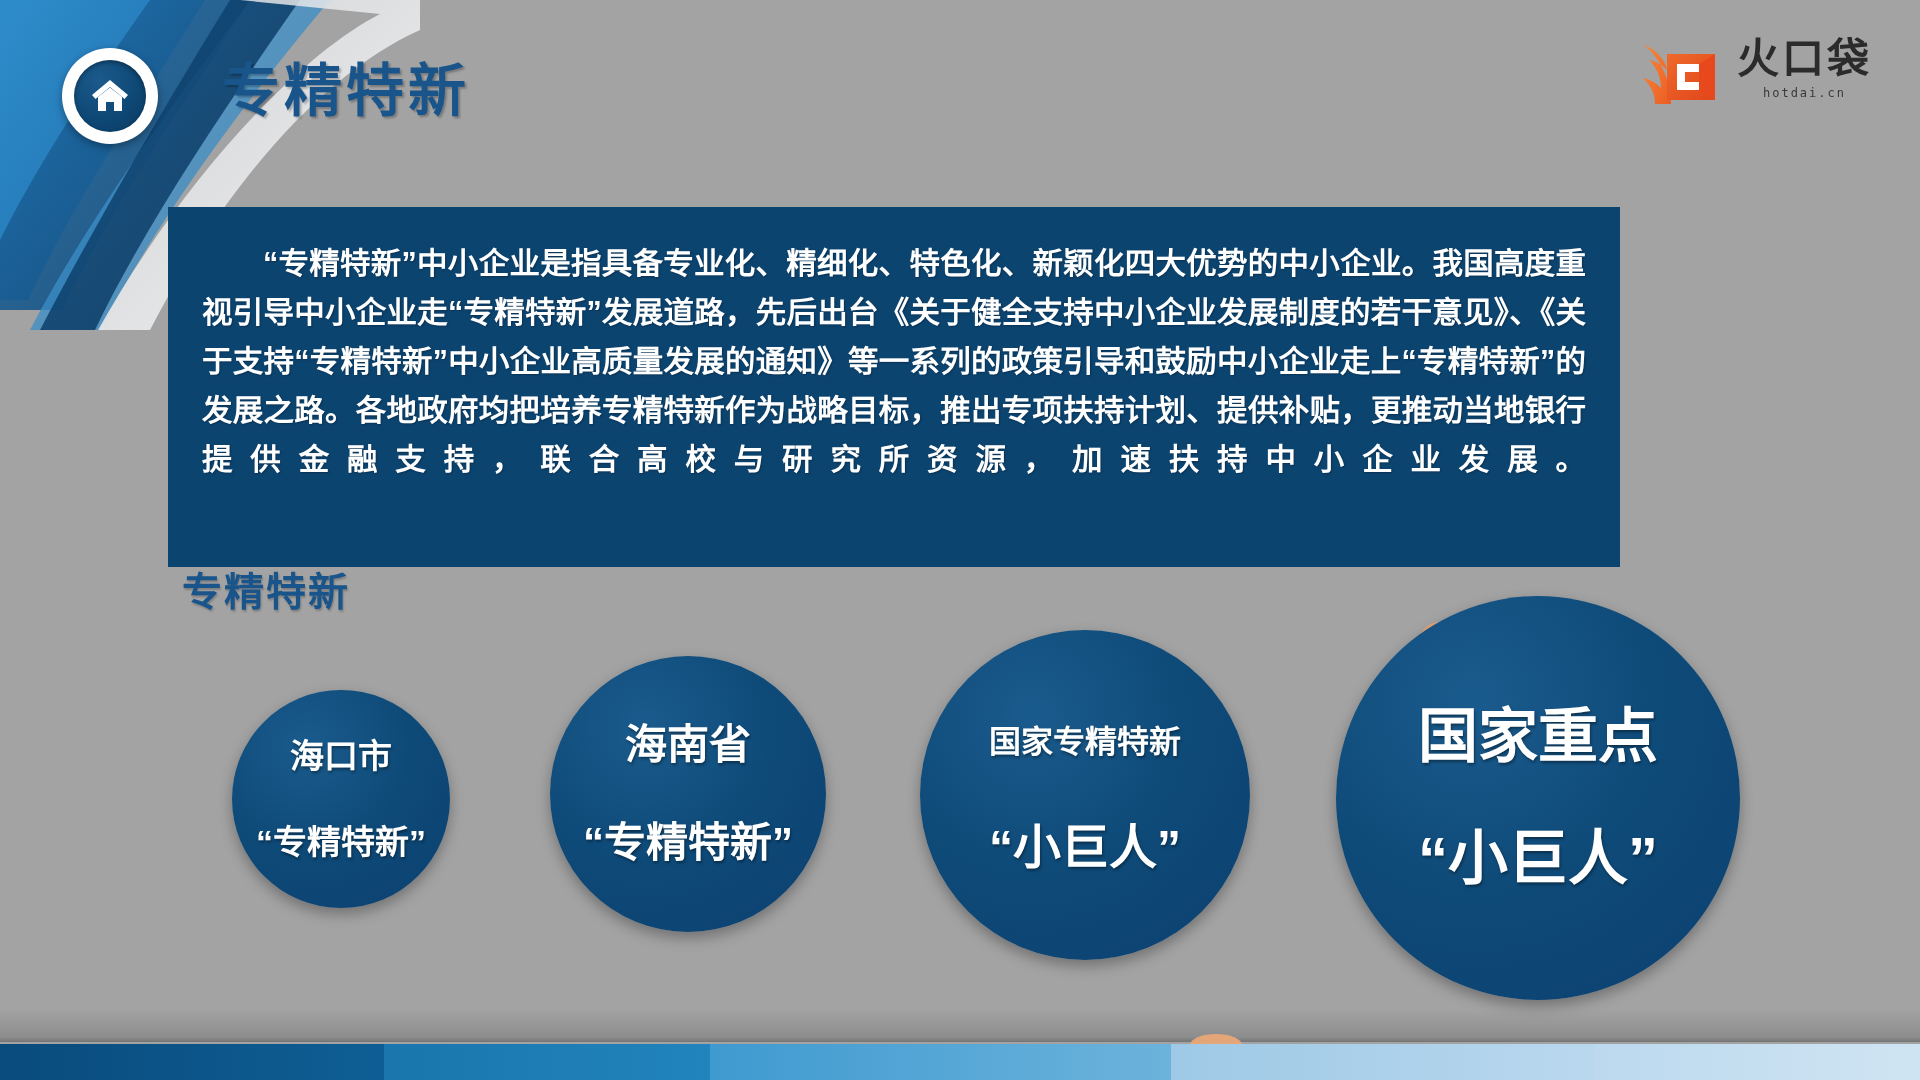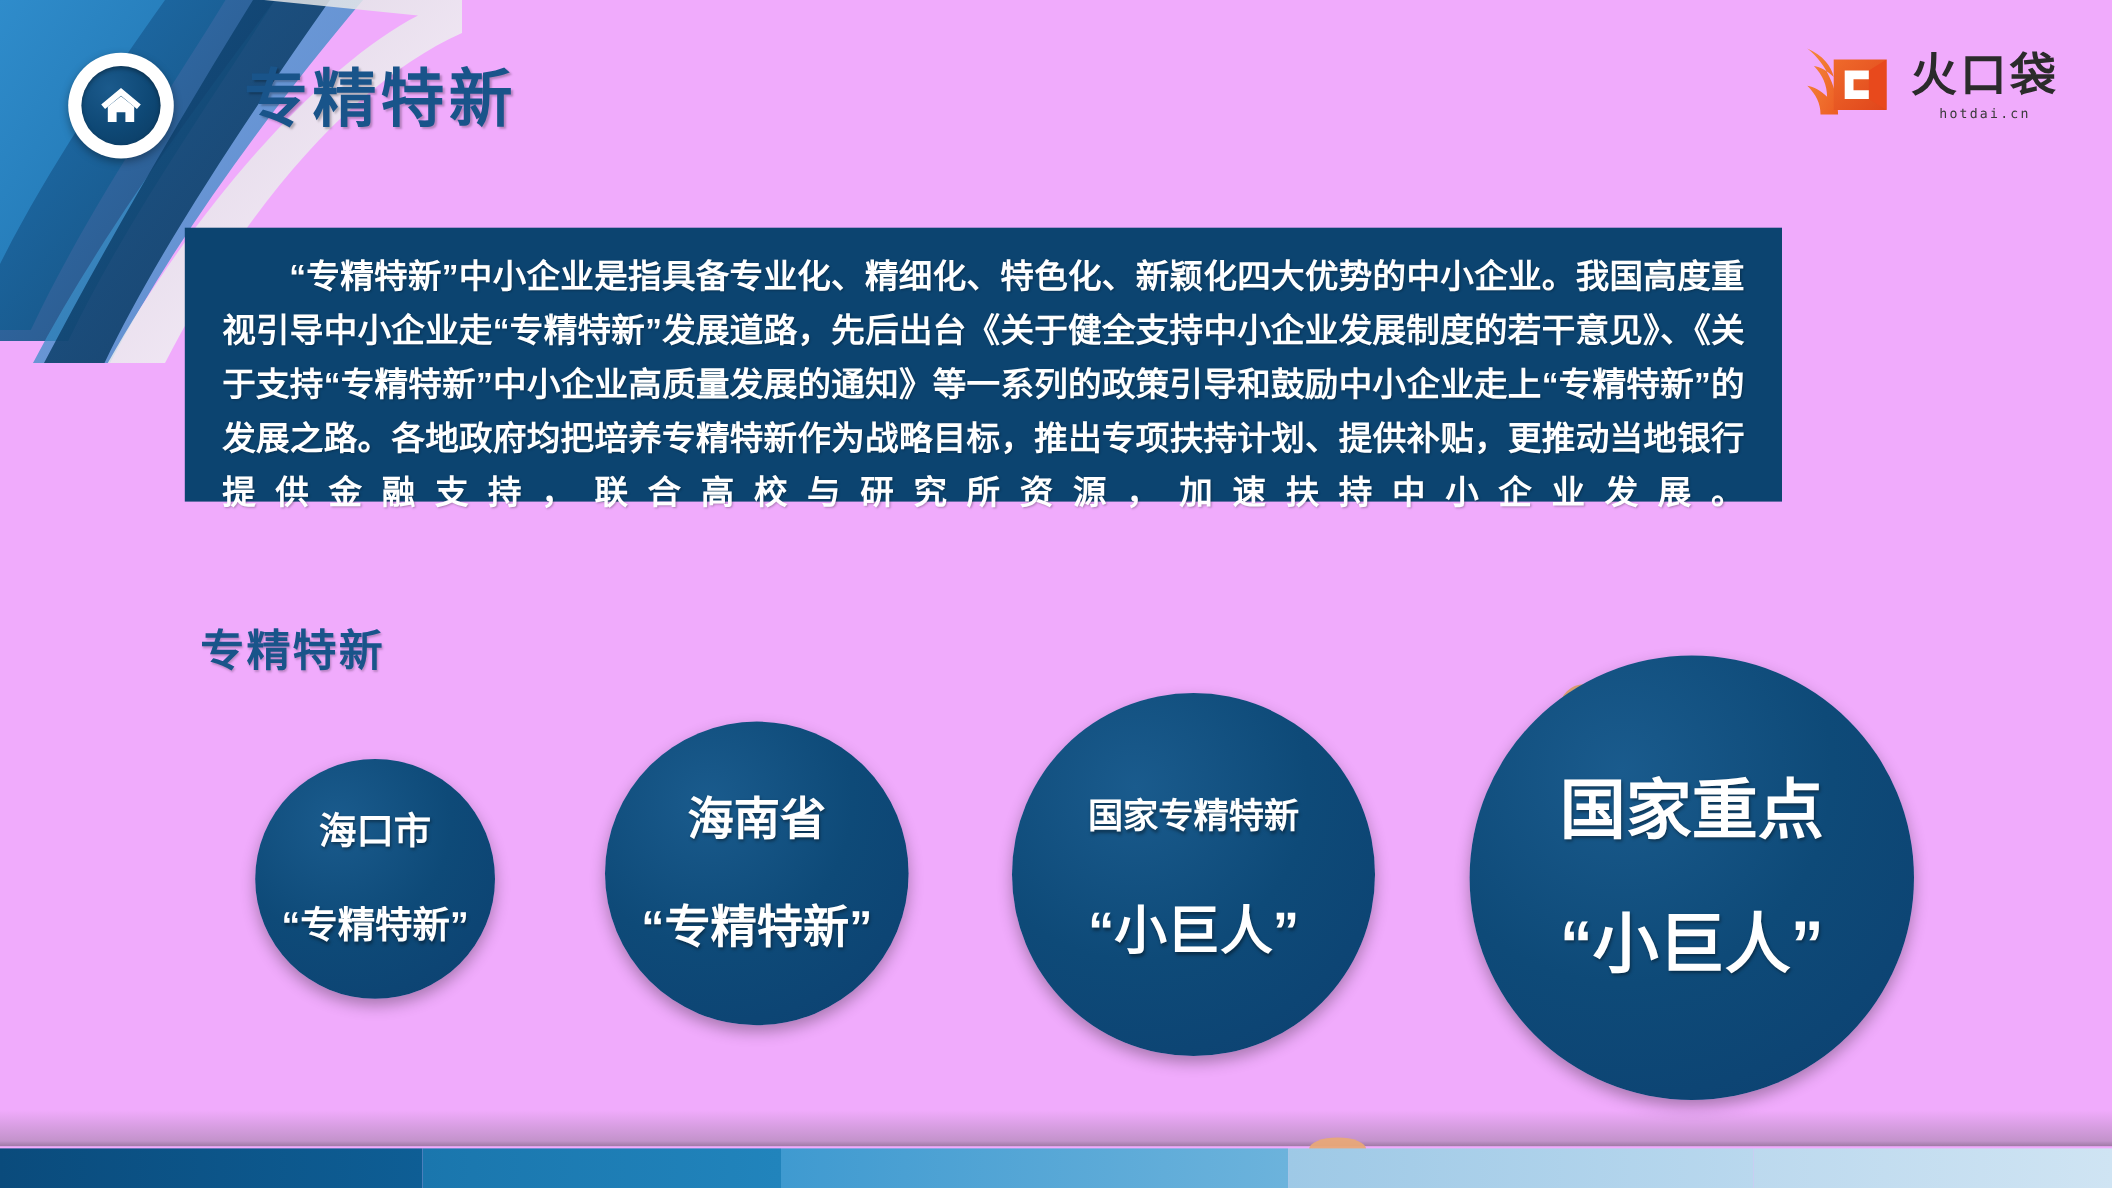--- a/index.html
+++ b/index.html
@@ -5,21 +5,21 @@
 <style>
   html,body{margin:0;padding:0;}
   body{
     width:1920px;height:1080px;overflow:hidden;
     font-family:"Liberation Sans","DejaVu Sans",sans-serif;
     background:#ffffff;
     position:relative;
   }
   .slide{
     position:absolute;inset:0;
-    background:#f0abfc;
+    background:#a3a3a3;
     overflow:hidden;
   }
 
   
   .corner-art{
     position:absolute;left:0;top:0;width:420px;height:330px;
     overflow:hidden;pointer-events:none;
   }
   .corner-art svg{display:block;}
 
@@ -62,24 +62,24 @@
   
   .page-title{
     position:absolute;left:222px;top:62px;
     font-size:58px;font-weight:700;color:#19548a;letter-spacing:4px;
     line-height:1;white-space:nowrap;
     text-shadow:2px 2px 2px rgba(0,0,0,.25);
   }
 
   
   .info-panel{
-    position:absolute;left:168px;top:207px;width:1452px;height:249px;
+    position:absolute;left:168px;top:207px;width:1452px;height:360px;
     background:#0c4470;
     box-sizing:border-box;
-    padding:21px 34px 24px 34px;
+    padding:32px 34px 24px 34px;
   }
   .info-panel p{
     margin:0;
     color:#ffffff;
     font-size:30.5px;
     font-weight:700;
     line-height:49px;
     text-align:justify;
     text-align-last:justify;
     text-indent:2em;
@@ -128,21 +128,21 @@
   .bubble-4 .l2{font-size:60px;line-height:82px;}
 
   .ring-deco{
     position:absolute;left:1418px;top:-14px;width:38px;height:38px;
     border:3px solid #e3a475;border-radius:50%;
   }
 
   
   .brand-logo{
     position:absolute;right:48px;top:38px;
-    display:flex;align-items:flex-end;gap:10px;
+    display:flex;align-items:flex-start;gap:10px;
   }
   .brand-logo .mark{width:90px;height:72px;display:block;}
   .brand-logo .wordmark{display:flex;flex-direction:column;align-items:center;}
   .brand-logo .cn{
     font-size:42px;font-weight:700;color:#2b2b2b;letter-spacing:3px;line-height:1;
   }
   .brand-logo .domain{
     font-size:12px;color:#3a3a3a;letter-spacing:2px;margin-top:6px;
     font-family:"DejaVu Sans Mono","Liberation Mono",monospace;
   }

